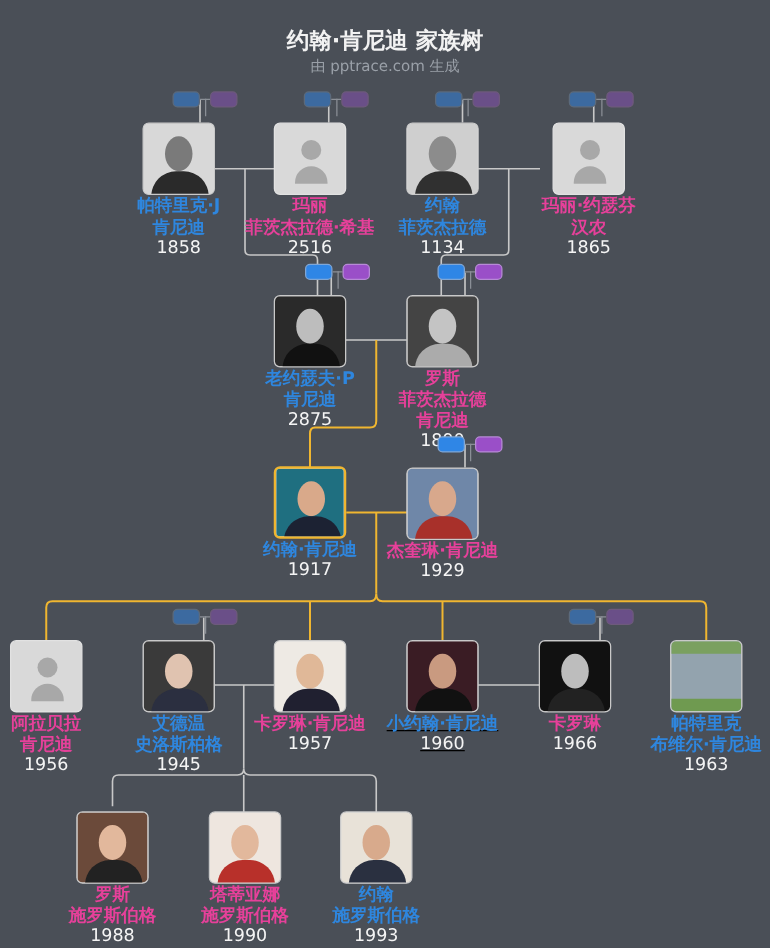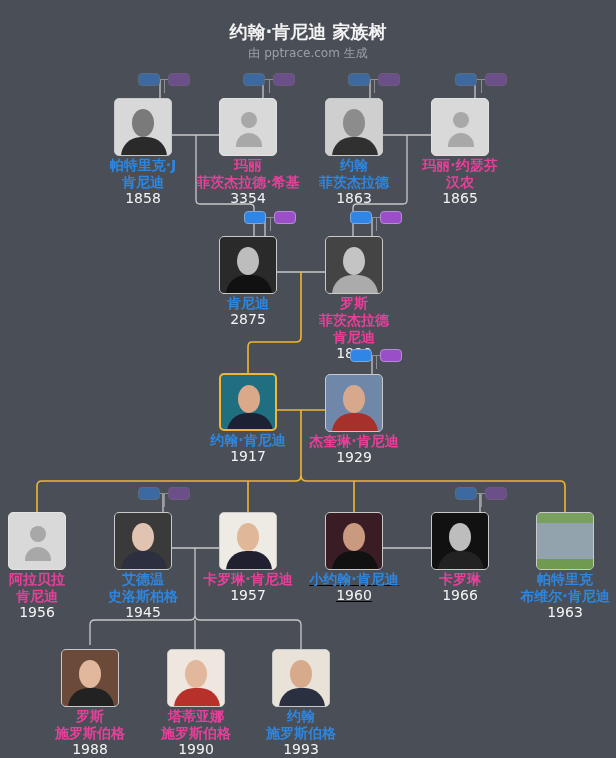--- a/index.html
+++ b/index.html
@@ -168,50 +168,51 @@
   <div class="name male">肯尼迪</div>
   <div class="year">1858</div>
 </div>
 <div class="person" style="left:183px;top:98px;">
   <div class="photo placeholder">
       <div class="ph-head"></div>
       <div class="ph-body"></div>
     </div>
   <div class="name female">玛丽</div>
   <div class="name female">菲茨杰拉德·希基</div>
-  <div class="year">3354</div>
+  <div class="year">2516</div>
 </div>
 <div class="person" style="left:289px;top:98px;">
   <div class="photo">
       <div class="pic" style="background:#cfcfcf">
         <div class="face" style="background:#8c8c8c"></div>
         <div class="suit" style="background:#303030"></div>
       </div>
     </div>
   <div class="name male">约翰</div>
   <div class="name male">菲茨杰拉德</div>
-  <div class="year">1863</div>
-</div>
-<div class="person" style="left:395px;top:98px;">
+  <div class="year">1134</div>
+</div>
+<div class="person" style="left:406px;top:98px;">
   <div class="photo placeholder">
       <div class="ph-head"></div>
       <div class="ph-body"></div>
     </div>
   <div class="name female">玛丽·约瑟芬</div>
   <div class="name female">汉农</div>
   <div class="year">1865</div>
 </div>
 
 <div class="person" style="left:183px;top:236px;">
   <div class="photo">
       <div class="pic" style="background:#2a2a2a">
         <div class="face" style="background:#bdbdbd"></div>
         <div class="suit" style="background:#111"></div>
       </div>
     </div>
+  <div class="name male">老约瑟夫·P</div>
   <div class="name male">肯尼迪</div>
   <div class="year">2875</div>
 </div>
 <div class="person" style="left:289px;top:236px;">
   <div class="photo">
       <div class="pic" style="background:#444">
         <div class="face" style="background:#c4c4c4"></div>
         <div class="suit" style="background:#ababab"></div>
       </div>
     </div>

